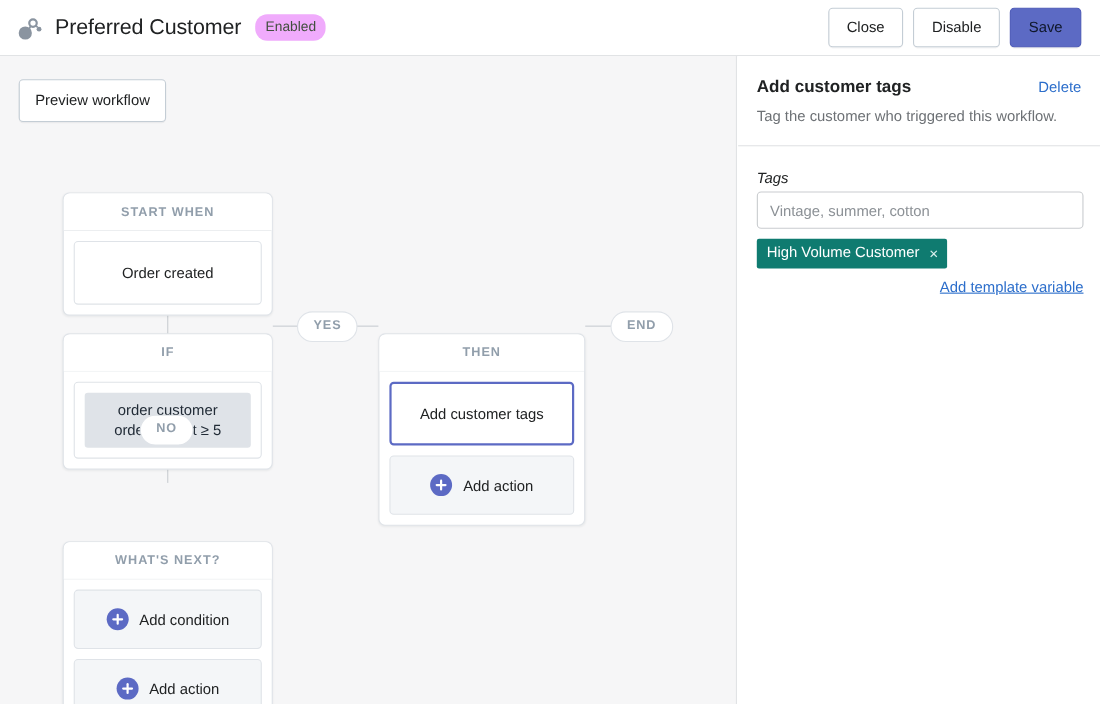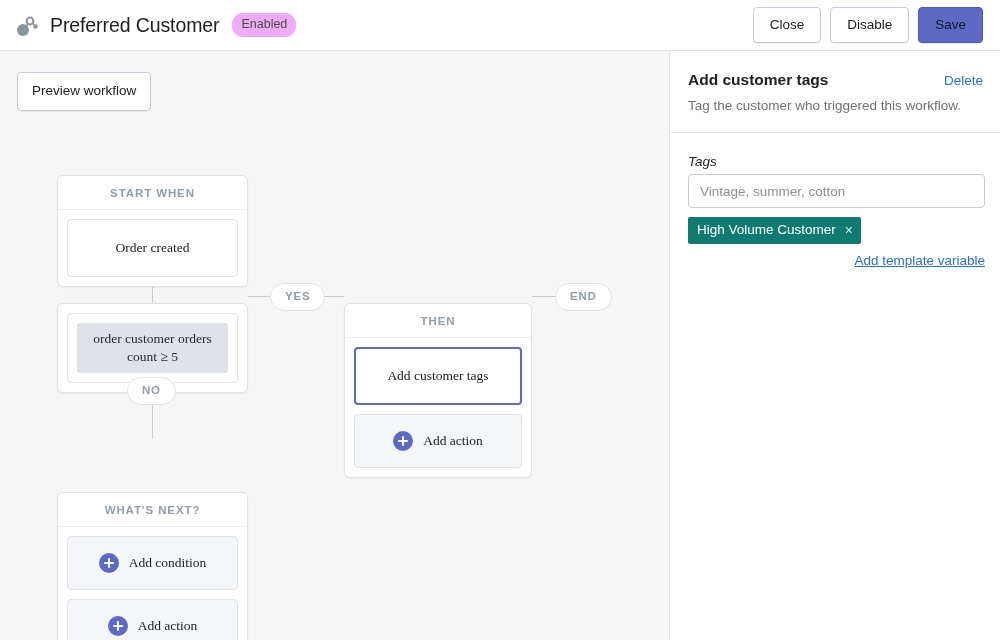--- a/index.html
+++ b/index.html
@@ -123,21 +123,20 @@
     padding: 11px 0 10px;
     border-bottom: 1px solid #eceef0;
     background: #ffffff;
     border-radius: 6px 6px 0 0;
   }
   .node-body {
     padding: 9px;
     display: flex;
     flex-direction: column;
     gap: 9px;
-    font-family: Liberation Serif, serif;
   }
   .node-item {
     border: 1px solid #dfe3e8;
     border-radius: 4px;
     background: #ffffff;
     font-size: 13.5px;
     color: #202223;
     text-align: center;
     display: flex;
     align-items: center;
@@ -333,20 +332,21 @@
     <div class="node" style="left:57px; top:124px; width:191px;">
       <div class="node-head">START WHEN</div>
       <div class="node-body">
         <div class="node-item tall">
           <span>Order created</span>
         </div>
       </div>
     </div>
 
     <div class="node" style="left:57px; top:252px; width:191px;">
+      <div class="node-head">IF</div>
       <div class="node-body" style="padding:9px;">
         <div class="node-item" style="padding:0;">
           <span class="cond-chip">order customer orders count ≥ 5</span>
         </div>
       </div>
     </div>
 
     <div class="node" style="left:344px; top:252px; width:188px;">
       <div class="node-head">THEN</div>
       <div class="node-body">

